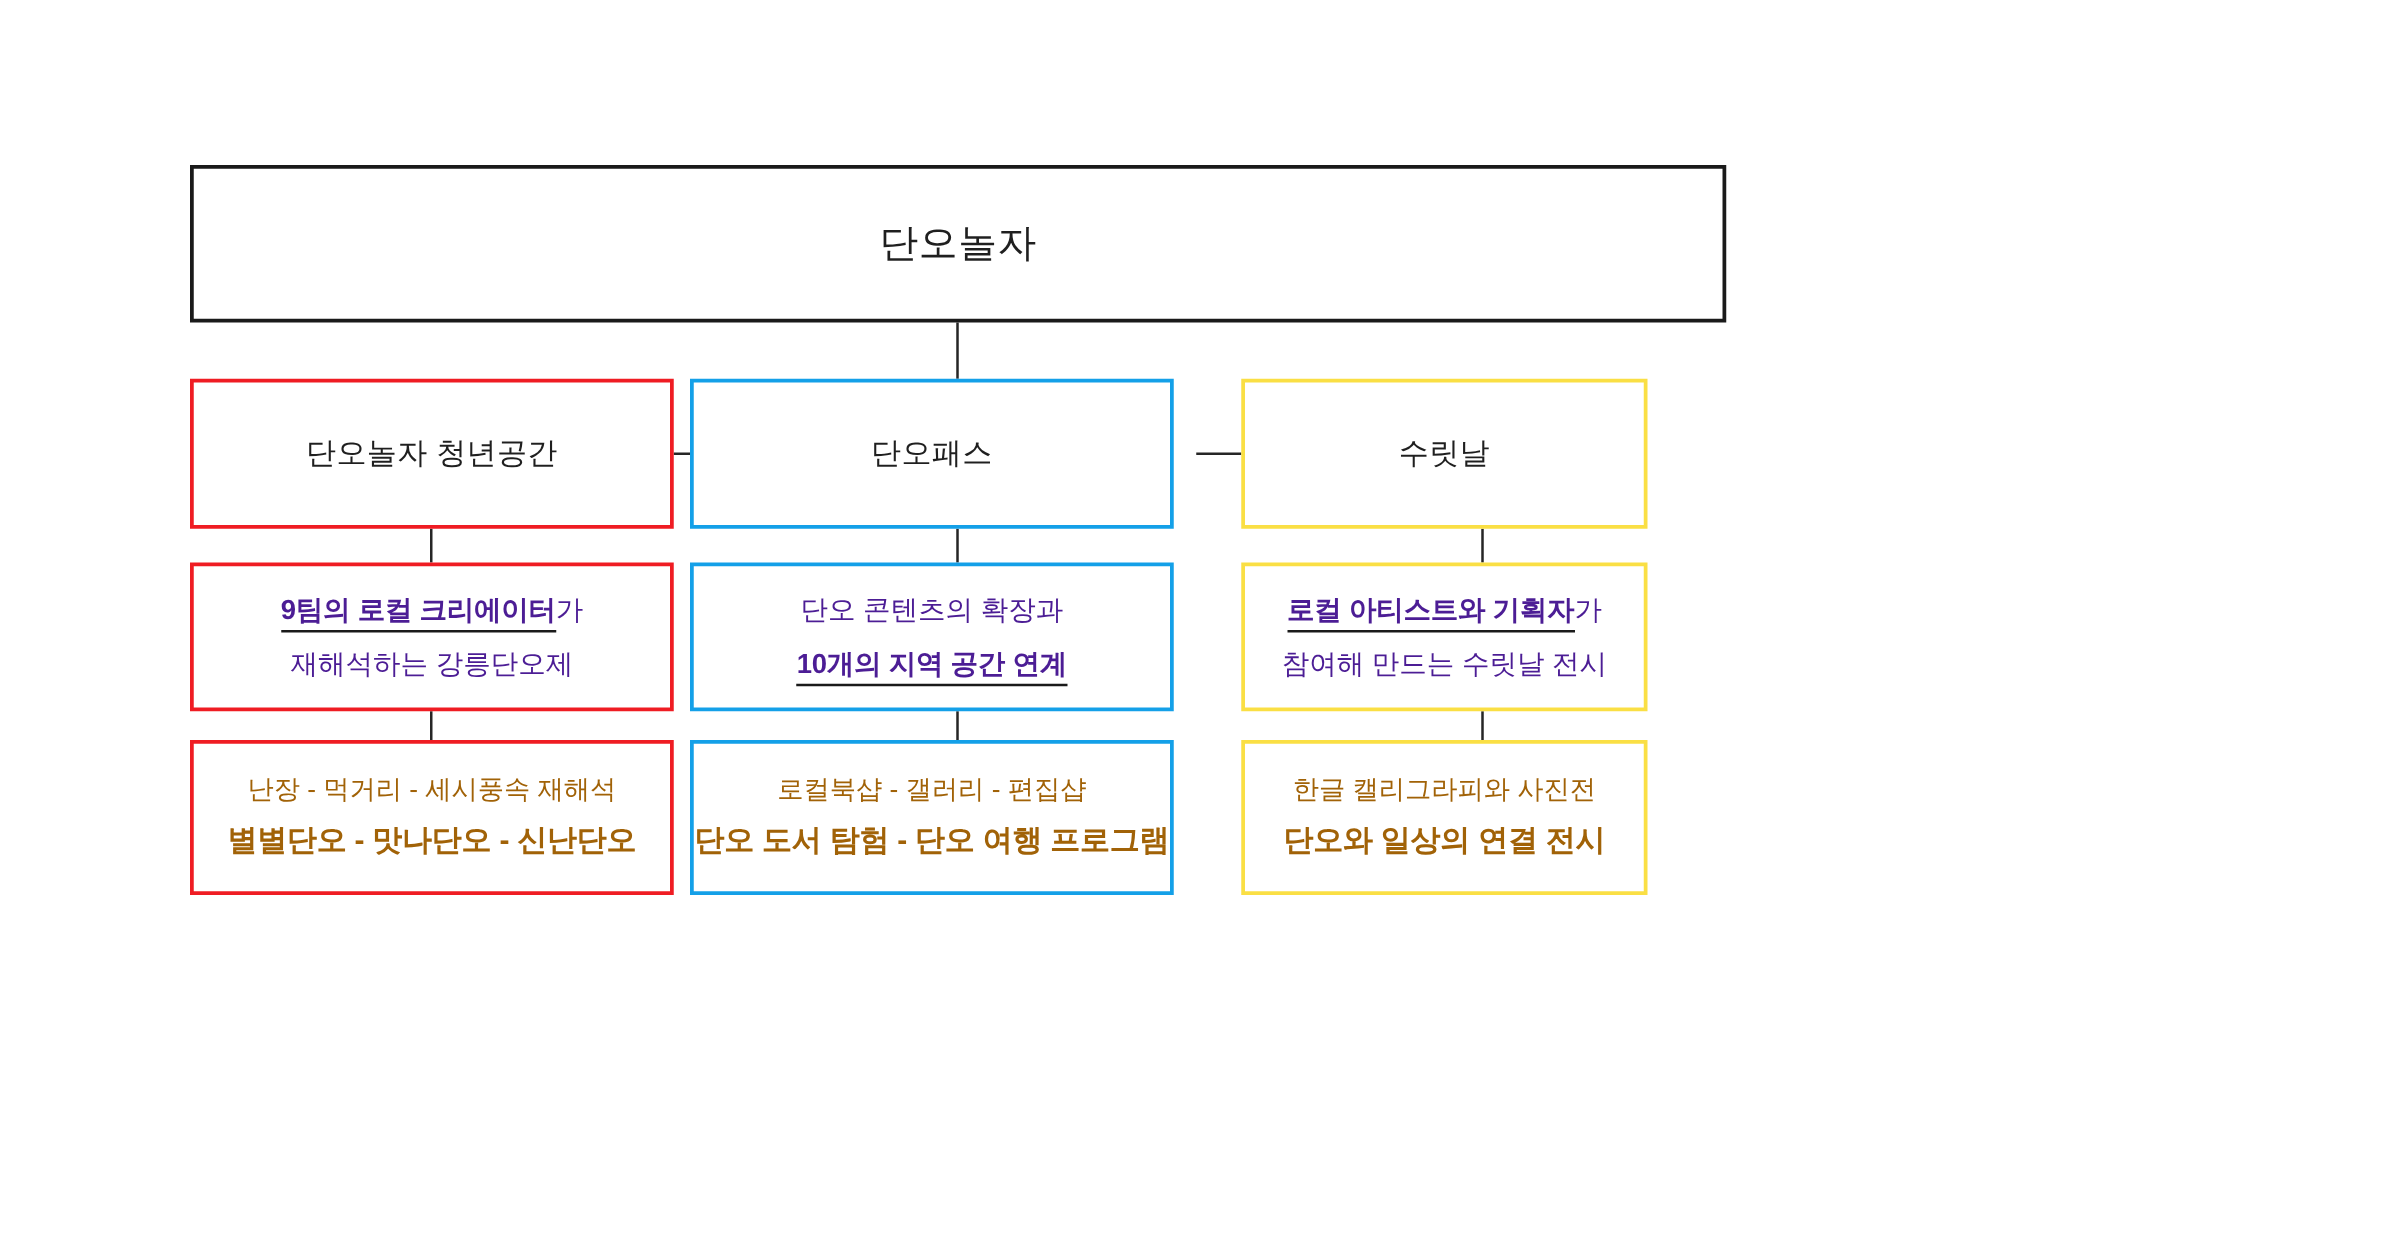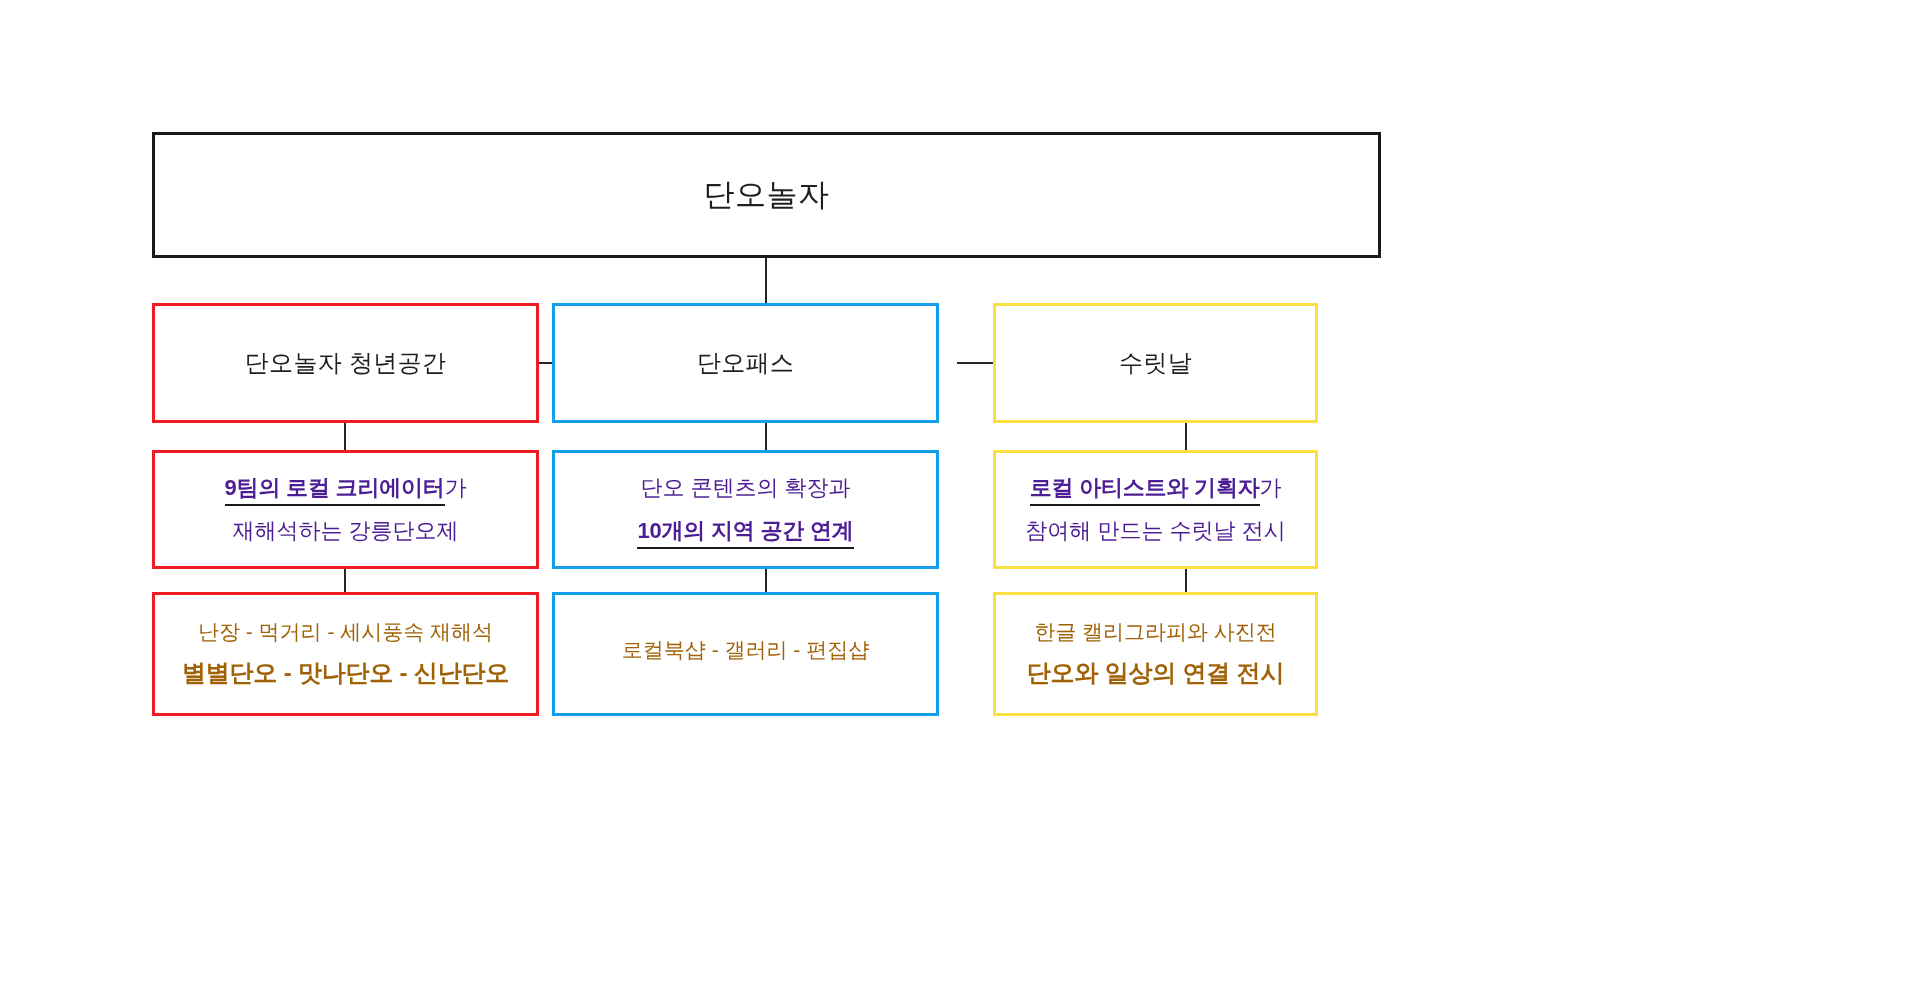--- a/index.html
+++ b/index.html
@@ -191,20 +191,21 @@
 
   <div class="node row-three c1 col-red">
     <span class="line">난장 - 먹거리 - 세시풍속 재해석</span>
     <span class="gap"></span>
     <span class="line strong">별별단오 - 맛나단오 - 신난단오</span>
   </div>
 
   <div class="node row-three c2 col-blue">
     <span class="line">로컬북샵 - 갤러리 - 편집샵</span>
     <span class="gap"></span>
+    <span class="line strong">단오 도서 탐험 - 단오 여행 프로그램</span>
   </div>
 
   <div class="node row-three c3 col-yellow">
     <span class="line">한글 캘리그라피와 사진전</span>
     <span class="gap"></span>
     <span class="line strong">단오와 일상의 연결 전시</span>
   </div>
 
 </div>
 

